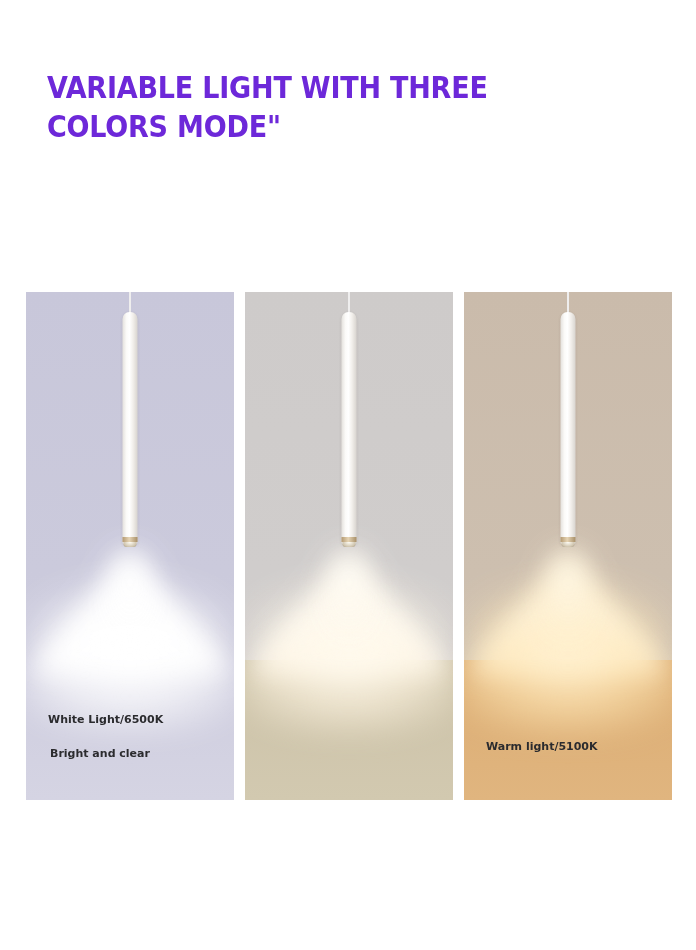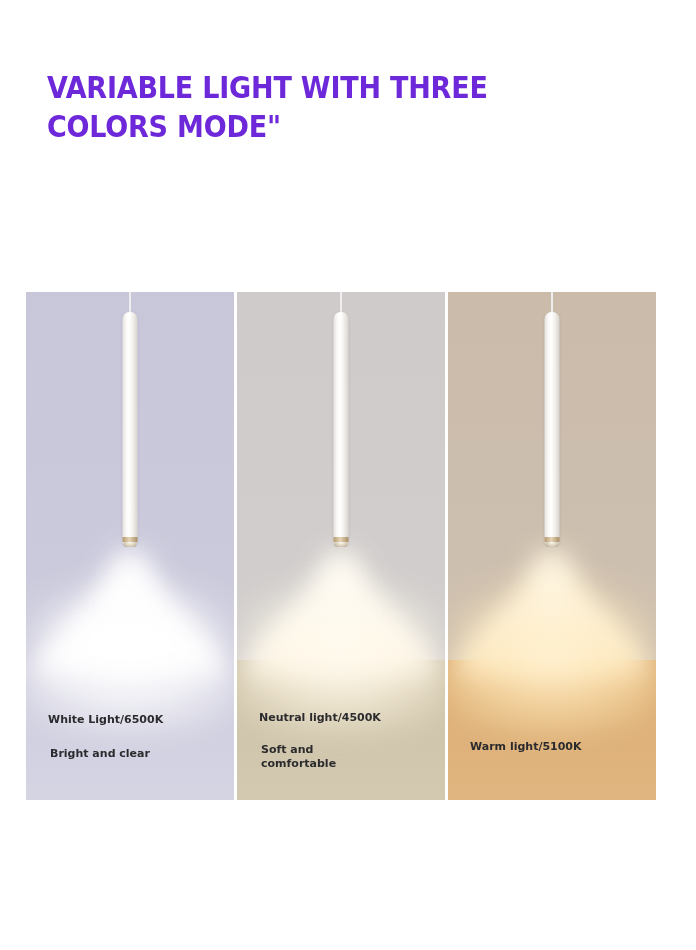--- a/index.html
+++ b/index.html
@@ -46,21 +46,21 @@
   }
 
   
   .panels {
     position: absolute;
     left: 26px;
     top: 292px;
     width: 646px;
     height: 396px;
     display: flex;
-    gap: 3px;
+    gap: 11px;
   }
   .panel {
     position: relative;
     width: 208px;
     height: 508px;
     overflow: hidden;
     flex: 0 0 208px;
   }
 
   
@@ -254,25 +254,20 @@
       <div class="cone-core" style="border-bottom-color:#fffaf0;"></div>
       <div class="cone-glow" style="background:radial-gradient(ellipse at 50% 25%, rgba(255,250,238,0.97) 0%, rgba(255,245,226,0.6) 50%, rgba(255,242,220,0) 100%);"></div>
       <div class="cone-hot" style="background:radial-gradient(ellipse at 50% 20%, #fffdf7 0%, rgba(255,248,232,0.35) 70%, rgba(255,245,225,0) 100%);"></div>
     </div>
     <div class="lamp">
       <div class="cord"></div>
       <div class="tube"></div>
       <div class="ring"></div>
       <div class="aperture"></div>
     </div>
-    <div class="caption">
-      <p class="cap-title">Neutral light/4500K</p>
-      <p class="cap-sub">Soft and
-comfortable</p>
-    </div>
   </div>
 
   <div class="panel">
     <div class="wall" style="background:linear-gradient(180deg,#cabbab 0%,#cdbfaf 55%,#d0c3b3 100%);"></div>
     <div class="floor" style="background:linear-gradient(180deg,#dcad73 0%,#e0b57f 100%);"></div>
     <div class="pool" style="background:radial-gradient(ellipse at 50% 40%, rgba(255,238,198,0.95) 0%, rgba(255,232,185,0.5) 55%, rgba(255,228,175,0) 100%);"></div>
     <div class="cone">
       <div class="cone-core" style="border-bottom-color:#fff2d6;"></div>
       <div class="cone-glow" style="background:radial-gradient(ellipse at 50% 25%, rgba(255,241,209,0.97) 0%, rgba(255,230,180,0.62) 50%, rgba(255,224,168,0) 100%);"></div>
       <div class="cone-hot" style="background:radial-gradient(ellipse at 50% 20%, #fffaec 0%, rgba(255,238,200,0.38) 70%, rgba(255,232,186,0) 100%);"></div>

